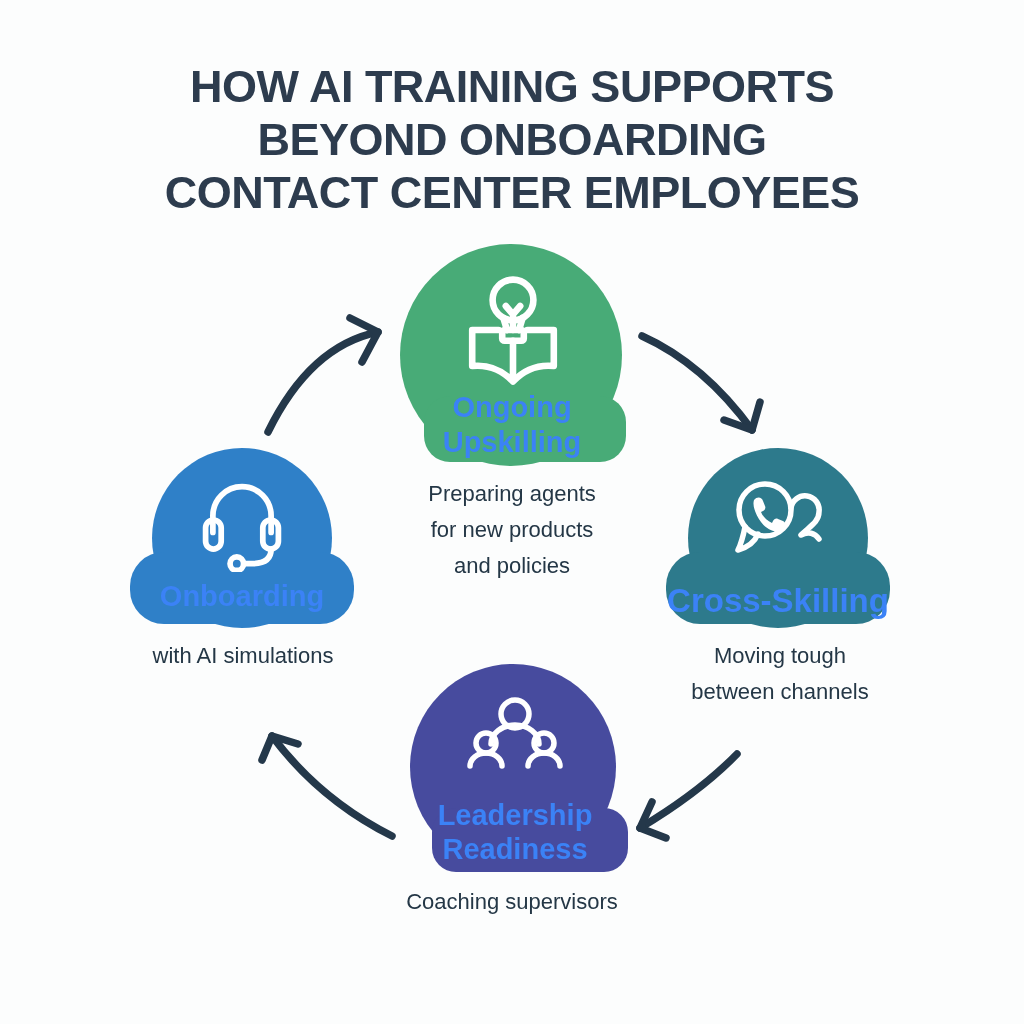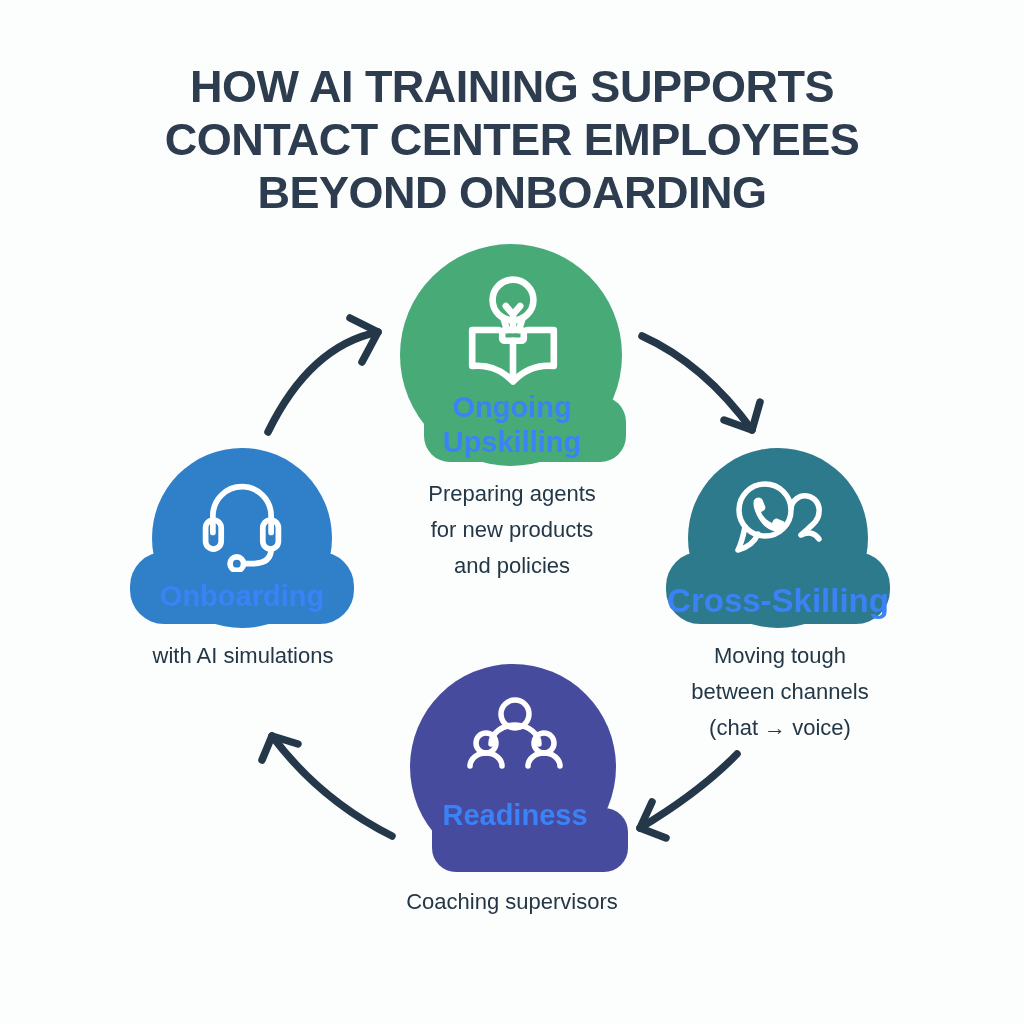--- a/index.html
+++ b/index.html
@@ -78,22 +78,22 @@
   #caption-crossskilling{left:625px;top:638px;width:310px;}
   #caption-leadership{left:322px;top:884px;width:380px;}
 </style>
 </head>
 <body>
 
 <div class="stage">
 
   <div class="title">
     <div>HOW AI TRAINING SUPPORTS</div>
+    <div>BEYOND ONBOARDING</div>
     <div>CONTACT CENTER EMPLOYEES</div>
-    <div>BEYOND ONBOARDING</div>
   </div>
 
   <svg class="arrows" viewBox="0 0 1024 1024">
     <g>
       <path d="M268,432 Q310,346 378,332"></path>
       <path d="M350,318 L378,332 L362,362"></path>
     </g>
     <g>
       <path d="M642,336 Q704,364 752,430"></path>
       <path d="M724,420 L752,430 L760,402"></path>
@@ -151,20 +151,21 @@
       <svg viewBox="0 0 100 100" width="110" height="100">
         <circle cx="50" cy="20" r="14"></circle>
         <path d="M26,50 a24,19 0 0 1 48,0"></path>
         <circle cx="21" cy="49" r="10"></circle>
         <path d="M5,72 a16,13 0 0 1 32,0"></path>
         <circle cx="79" cy="49" r="10"></circle>
         <path d="M63,72 a16,13 0 0 1 32,0"></path>
       </svg>
     </div>
     <div class="label">
+      <div>Leadership</div>
       <div>Readiness</div>
     </div>
   </div>
 
   <div class="node" id="node-onboarding">
     <div class="blob-circle"></div>
     <div class="blob-tab"></div>
     <div class="icon">
       <svg viewBox="0 0 100 100" width="104" height="104">
         <path d="M22,62 V46 a28,28 0 0 1 56,0 V62"></path>
@@ -181,21 +182,20 @@
 
   <div class="caption" id="caption-upskilling">
     <div>Preparing agents</div>
     <div>for new products</div>
     <div>and policies</div>
   </div>
 
   <div class="caption" id="caption-crossskilling">
     <div>Moving tough</div>
     <div>between channels</div>
-    <div>(chat → voice)</div>
   </div>
 
   <div class="caption" id="caption-leadership">
     <div>Coaching supervisors</div>
   </div>
 
   <div class="caption" id="caption-onboarding">
     <div>with AI simulations</div>
   </div>
 

